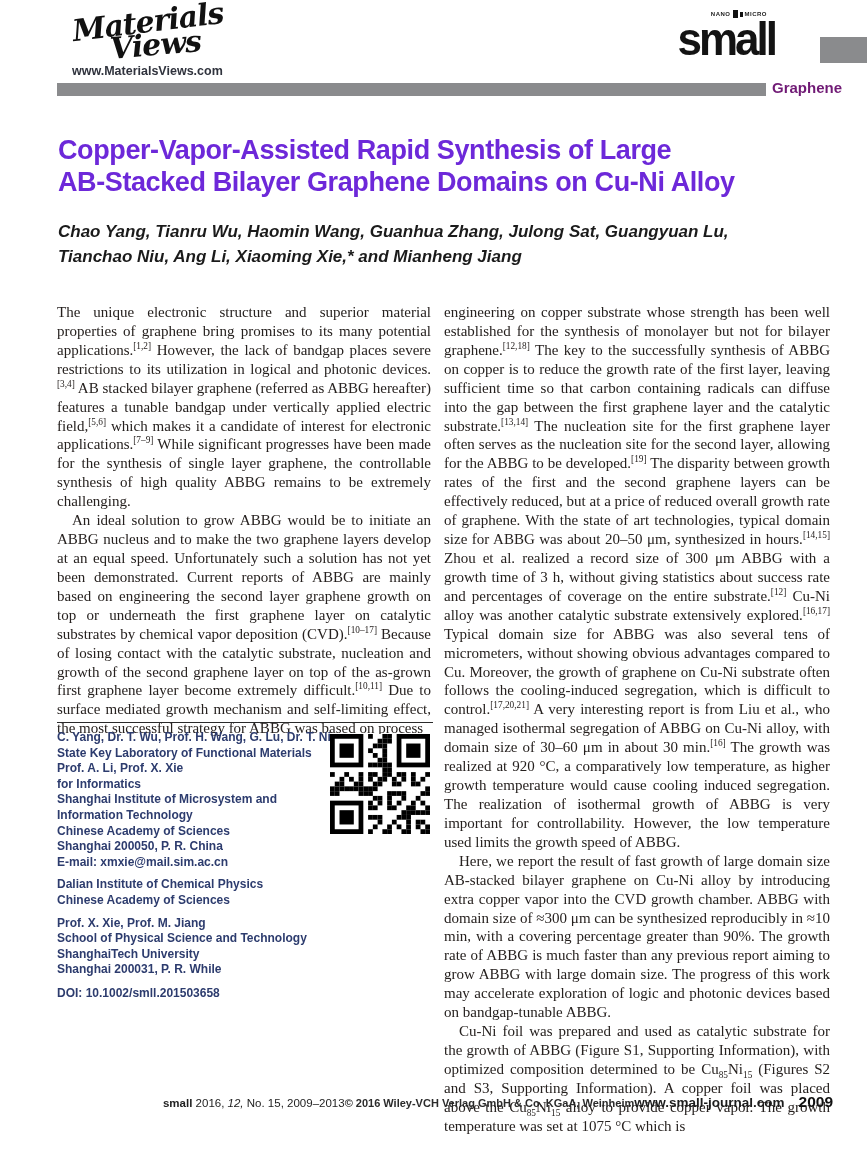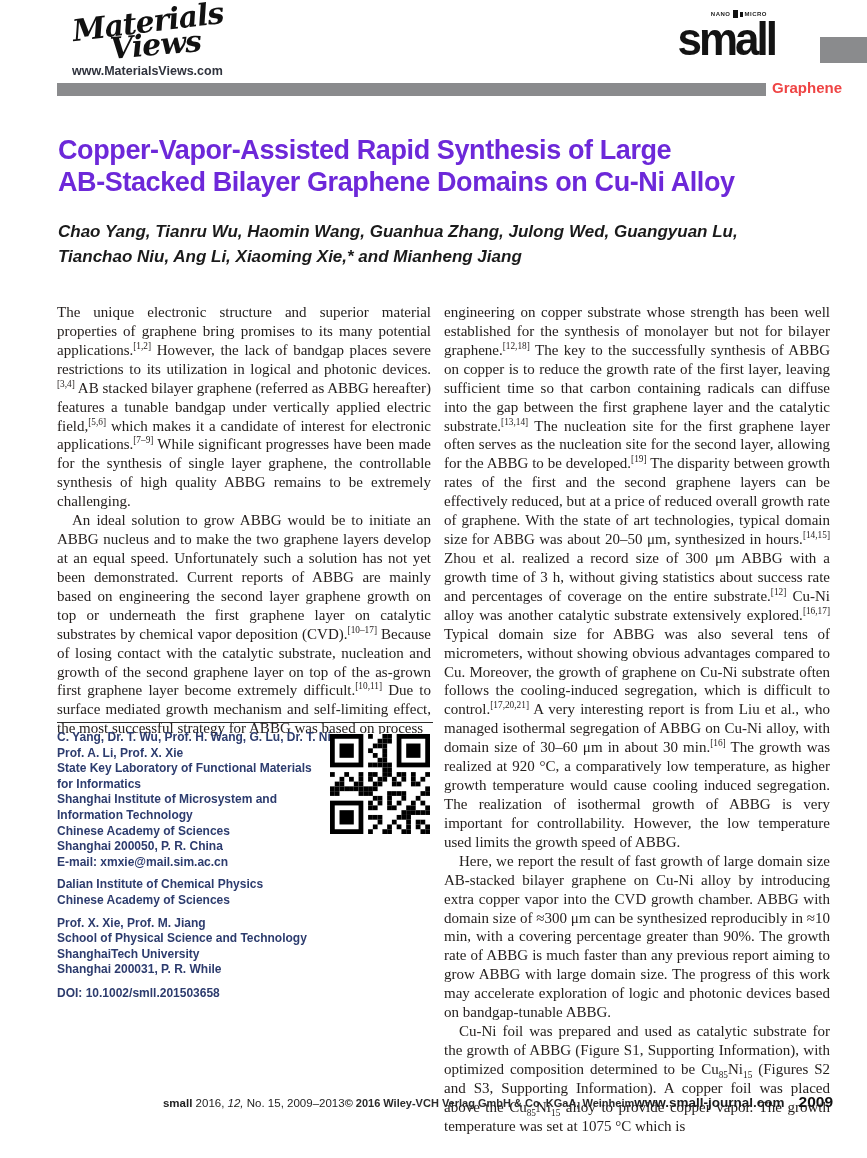--- a/index.html
+++ b/index.html
@@ -18,21 +18,21 @@
   .journal-logo { position:absolute; right:0; top:6px; width:180px; height:60px; }
   .journal-tagline { position:absolute; right:100px; top:4px; display:flex; align-items:center; gap:2px;
     font-family:"Liberation Sans", sans-serif; font-size:6px; font-weight:700; color:#222; letter-spacing:0.5px; }
   .journal-tagline .bar1 { width:5px; height:8px; background:#111; }
   .journal-tagline .bar2 { width:3px; height:5px; background:#111; }
   .journal-name { position:absolute; right:92px; top:8px; font-family:"Liberation Sans", sans-serif;
     font-size:44px; font-weight:700; letter-spacing:-3px; color:#131313; transform:scaleY(1.05); }
   .journal-block { position:absolute; right:0; top:31px; width:47px; height:26px; background:#8a8b8d; }
   .section-bar { position:absolute; left:57px; top:83px; width:709px; height:13px; background:#8a8b8d; }
   .section-label { position:absolute; left:772px; top:79px; font-family:"Liberation Sans", sans-serif;
-    font-size:15px; font-weight:700; color:#ef4444; }
+    font-size:15px; font-weight:700; color:#701a75; }
   
   .title { position:absolute; left:58px; top:134px; width:740px; font-family:"Liberation Sans", sans-serif;
     font-size:27px; font-weight:700; letter-spacing:-0.4px; color:#6d28d9; line-height:1.2; }
   .authors { position:absolute; left:58px; top:220px; width:760px; font-family:"Liberation Sans", sans-serif;
     font-size:17px; font-weight:700; font-style:italic; color:#1b1b1b; line-height:1.45; }
   
   .col { position:absolute; top:303px; font-size:15px; line-height:1.262; text-align:justify; }
   .col-left  { left:57px;  width:374px; }
   .col-right { left:444px; width:386px; }
   .para { margin:0; }
@@ -84,41 +84,41 @@
 
   <div class="section-bar"></div>
   <div class="section-label">Graphene</div>
 
   <div class="title">
     <div>Copper-Vapor-Assisted Rapid Synthesis of Large</div>
     <div>AB-Stacked Bilayer Graphene Domains on Cu-Ni Alloy</div>
   </div>
 
   <div class="authors">
-    <div>Chao Yang, Tianru Wu, Haomin Wang, Guanhua Zhang, Julong Wed, Guangyuan Lu,</div>
+    <div>Chao Yang, Tianru Wu, Haomin Wang, Guanhua Zhang, Julong Sat, Guangyuan Lu,</div>
     <div>Tianchao Niu, Ang Li, Xiaoming Xie,* and Mianheng Jiang</div>
   </div>
 
   <div class="col col-left">
       <p class="para">The unique electronic structure and superior material properties of graphene bring promises to its many potential applications.<sup>[1,2]</sup> However, the lack of bandgap places severe restrictions to its utilization in logical and photonic devices.<sup>[3,4]</sup> AB stacked bilayer graphene (referred as ABBG hereafter) features a tunable bandgap under vertically applied electric field,<sup>[5,6]</sup> which makes it a candidate of interest for electronic applications.<sup>[7–9]</sup> While significant progresses have been made for the synthesis of single layer graphene, the controllable synthesis of high quality ABBG remains to be extremely challenging.</p>
       <p class="para indent">An ideal solution to grow ABBG would be to initiate an ABBG nucleus and to make the two graphene layers develop at an equal speed. Unfortunately such a solution has not yet been demonstrated. Current reports of ABBG are mainly based on engineering the second layer graphene growth on top or underneath the first graphene layer on catalytic substrates by chemical vapor deposition (CVD).<sup>[10–17]</sup> Because of losing contact with the catalytic substrate, nucleation and growth of the second graphene layer on top of the as-grown first graphene layer become extremely difficult.<sup>[10,11]</sup> Due to surface mediated growth mechanism and self-limiting effect, the most successful strategy for ABBG was based on process</p>
     </div>
   <div class="col col-right">
       <p class="para">engineering on copper substrate whose strength has been well established for the synthesis of monolayer but not for bilayer graphene.<sup>[12,18]</sup> The key to the successfully synthesis of ABBG on copper is to reduce the growth rate of the first layer, leaving sufficient time so that carbon containing radicals can diffuse into the gap between the first graphene layer and the catalytic substrate.<sup>[13,14]</sup> The nucleation site for the first graphene layer often serves as the nucleation site for the second layer, allowing for the ABBG to be developed.<sup>[19]</sup> The disparity between growth rates of the first and the second graphene layers can be effectively reduced, but at a price of reduced overall growth rate of graphene. With the state of art technologies, typical domain size for ABBG was about 20–50 μm, synthesized in hours.<sup>[14,15]</sup> Zhou et al. realized a record size of 300 μm ABBG with a growth time of 3 h, without giving statistics about success rate and percentages of coverage on the entire substrate.<sup>[12]</sup> Cu-Ni alloy was another catalytic substrate extensively explored.<sup>[16,17]</sup> Typical domain size for ABBG was also several tens of micrometers, without showing obvious advantages compared to Cu. Moreover, the growth of graphene on Cu-Ni substrate often follows the cooling-induced segregation, which is difficult to control.<sup>[17,20,21]</sup> A very interesting report is from Liu et al., who managed isothermal segregation of ABBG on Cu-Ni alloy, with domain size of 30–60 μm in about 30 min.<sup>[16]</sup> The growth was realized at 920 °C, a comparatively low temperature, as higher growth temperature would cause cooling induced segregation. The realization of isothermal growth of ABBG is very important for controllability. However, the low temperature used limits the growth speed of ABBG.</p>
       <p class="para indent">Here, we report the result of fast growth of large domain size AB-stacked bilayer graphene on Cu-Ni alloy by introducing extra copper vapor into the CVD growth chamber. ABBG with domain size of ≈300 μm can be synthesized reproducibly in ≈10 min, with a covering percentage greater than 90%. The growth rate of ABBG is much faster than any previous report aiming to grow ABBG with large domain size. The progress of this work may accelerate exploration of logic and photonic devices based on bandgap-tunable ABBG.</p>
       <p class="para indent">Cu-Ni foil was prepared and used as catalytic substrate for the growth of ABBG (Figure S1, Supporting Information), with optimized composition determined to be Cu<sub>85</sub>Ni<sub>15</sub> (Figures S2 and S3, Supporting Information). A copper foil was placed above the Cu<sub>85</sub>Ni<sub>15</sub> alloy to provide copper vapor. The growth temperature was set at 1075 °C which is</p>
     </div>
 
   <div class="aff-block">
     <div class="aff-rule"></div>
     <div class="aff-list">
         <div class="aff-group">
           <div>C. Yang, Dr. T. Wu, Prof. H. Wang, G. Lu, Dr. T. Niu,</div>
+          <div>State Key Laboratory of Functional Materials</div>
           <div>Prof. A. Li, Prof. X. Xie</div>
-          <div>State Key Laboratory of Functional Materials</div>
           <div>for Informatics</div>
           <div>Shanghai Institute of Microsystem and</div>
           <div>Information Technology</div>
           <div>Chinese Academy of Sciences</div>
           <div>Shanghai 200050, P. R. China</div>
           <div>E-mail: xmxie@mail.sim.ac.cn</div>
         </div>
         <div class="aff-group">
           <div>Dalian Institute of Chemical Physics</div>
           <div>Chinese Academy of Sciences</div>

